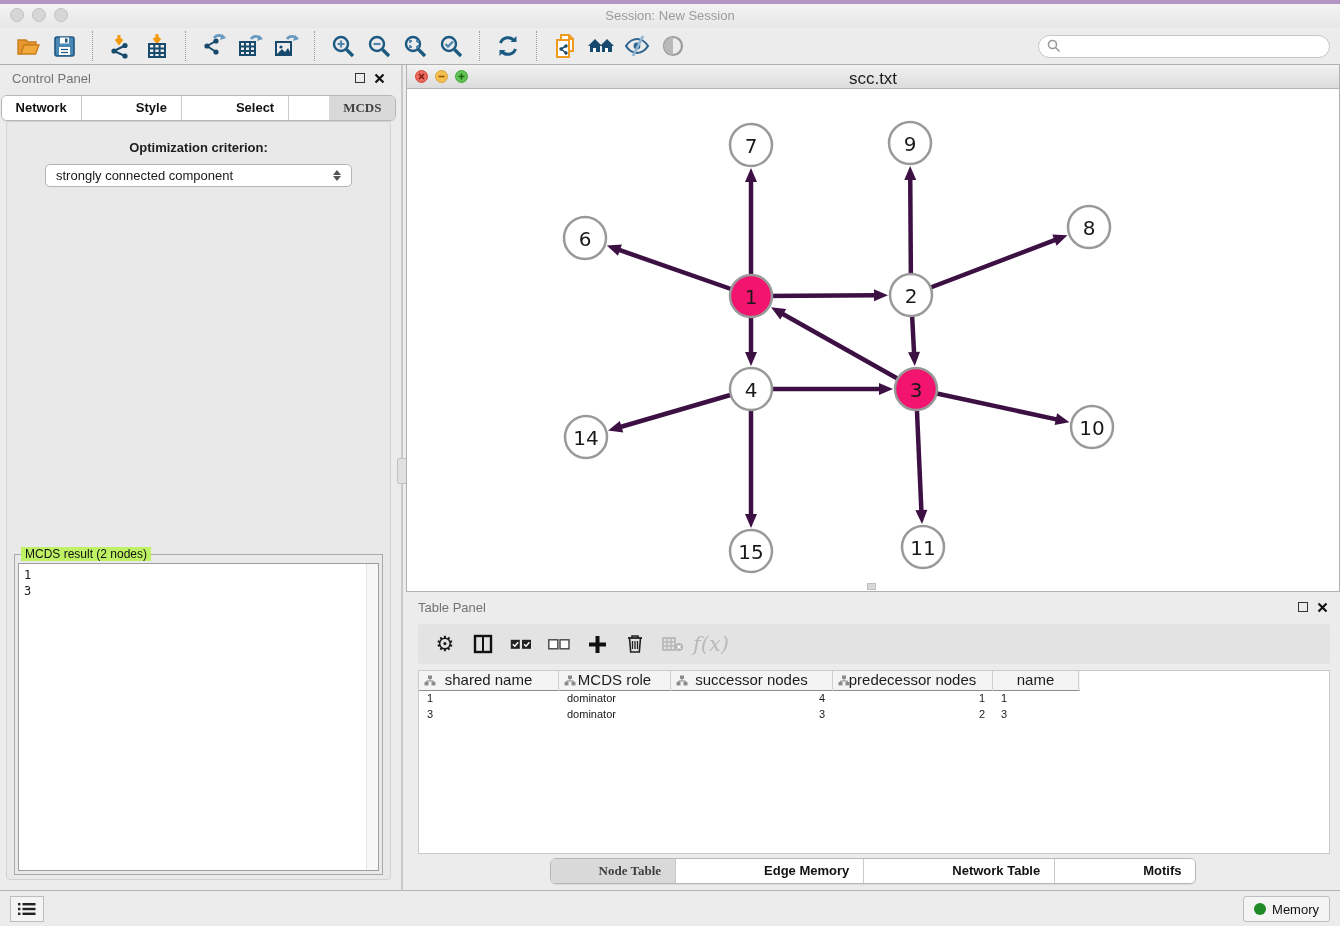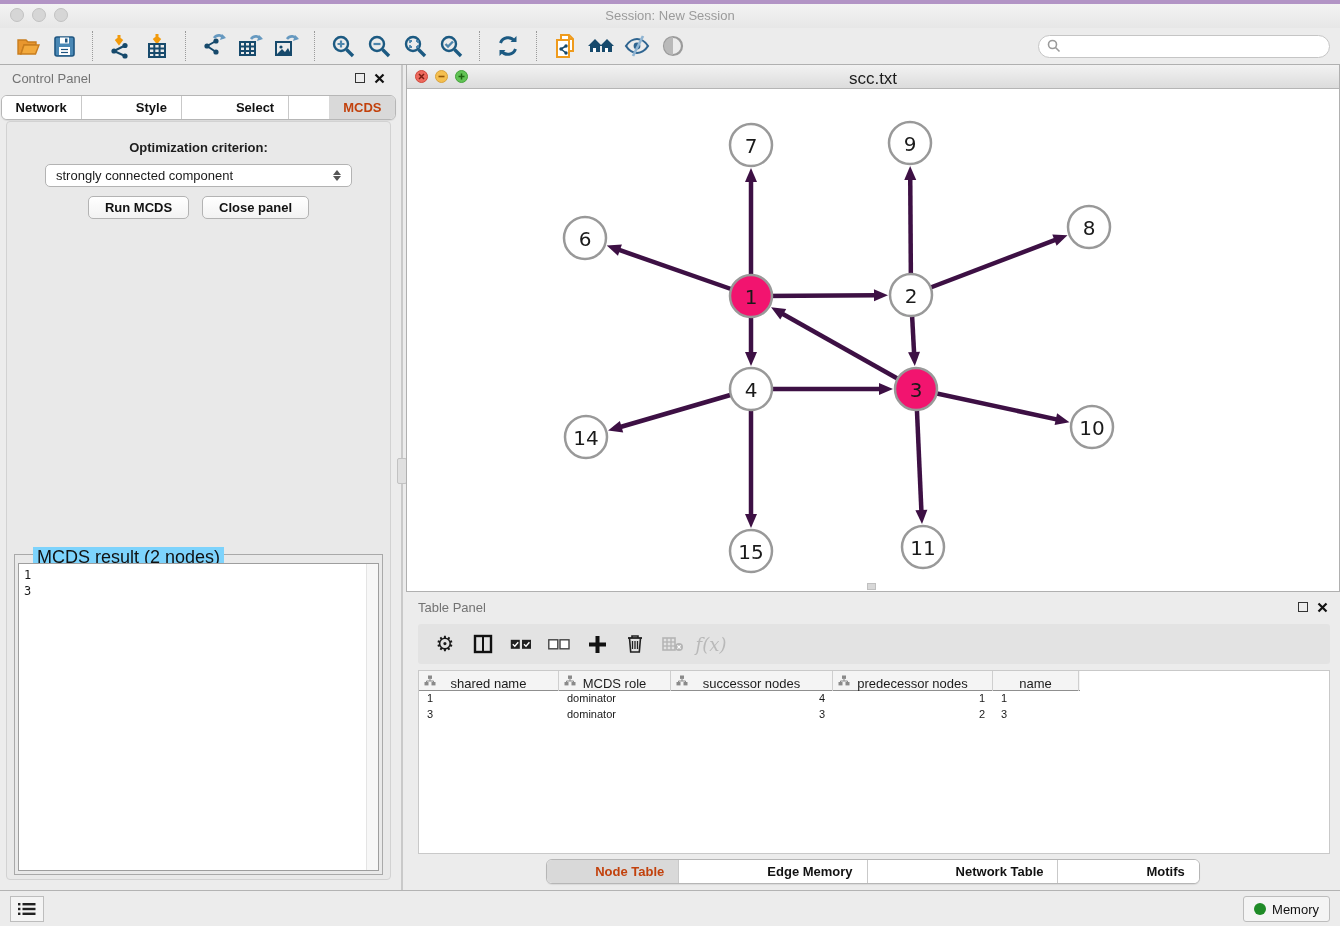--- a/index.html
+++ b/index.html
@@ -28,40 +28,40 @@
   
   #control-panel { position:absolute; left:0; top:65px; width:397px; height:823px; background:#ececec; }
   .panel-header { height:26px; display:flex; align-items:center; padding:0 12px; font-size:13px; color:#737373; }
   .panel-header .hdr-icons { margin-left:auto; display:flex; gap:9px; align-items:center; }
   .float-box { width:10px; height:10px; border:1.5px solid #333; }
   .seg-tabs { display:flex; border:1px solid #b6b6b6; border-radius:6px; overflow:hidden;
     background:#fff; box-shadow:0 1px 1px rgba(0,0,0,.08); font-size:13px;gap:40px; }
   .seg-tab { padding:4px 14px; border-right:1px solid #c9c9c9; background:#fff; color:#111;
     font-weight:bold; white-space:nowrap; cursor:default; }
   .seg-tab:last-child { border-right:none; }
-  .seg-tab.disabled-sel { background:#d9d9d9; color:#c2410c; }
+  .seg-tab.disabled-sel { background:#d9d9d9; color:#404040;font-family:Liberation Serif, serif; }
   #cp-tabs-row { display:flex; justify-content:center; margin-top:4px; }
   #cp-content { position:absolute; left:6px; right:6px; top:56px; bottom:8px;
     background:#e9e9e9; border:1px solid #d2d2d2; border-radius:4px; }
   #opt-label { text-align:center; margin-top:18px; font-size:13px; font-weight:bold; color:#1d1d1d; }
   #criterion-select { position:absolute; left:38px; right:38px; top:42px; height:23px;
     background:#fff; border:1px solid #b3b3b3; border-radius:5px; display:flex;
     align-items:center; padding:0 10px; font-size:13px; }
   .select-arrows { margin-left:auto; display:flex; flex-direction:column; gap:1px; }
   .select-arrows .tri-up { width:0; height:0; border-left:4px solid transparent;
     border-right:4px solid transparent; border-bottom:5px solid #555; }
   .select-arrows .tri-dn { width:0; height:0; border-left:4px solid transparent;
     border-right:4px solid transparent; border-top:5px solid #555; }
   .cp-buttons { position:absolute; top:74px; left:0; right:0; display:flex; justify-content:center; gap:13px; }
   .std-btn { background:linear-gradient(#ffffff,#f2f2f2); border:1px solid #b3b3b3; border-radius:5px;
     font-size:13px; font-weight:bold; padding:3px 16px; color:#111; cursor:default; }
   #mcds-group { position:absolute; left:7px; right:7px; top:432px; bottom:4px;
     border:1px solid #a9a9a9; }
-  #mcds-group-title { position:absolute; top:-8px; left:18px; background:#7dd3fc;
-    padding:0 4px; font-size:18px; color:#111; }
+  #mcds-group-title { position:absolute; top:-8px; left:6px; background:#bef264;
+    padding:0 4px; font-size:12px; color:#111; }
   #mcds-textarea { position:absolute; left:3px; right:3px; top:8px; bottom:3px; background:#fff;
     border:1px solid #9e9e9e; font-family:"DejaVu Sans Mono", monospace; font-size:12px;
     padding:3px 5px; line-height:16px; }
   #mcds-scroll { position:absolute; right:0; top:0; bottom:0; width:12px; background:#f7f7f7;
     border-left:1px solid #e4e4e4; }
 
   
   #v-splitter { position:absolute; left:401px; top:65px; width:2px; bottom:36px; background:#c9c9c9; }
   #v-grip { position:absolute; left:397px; top:458px; width:10px; height:26px; background:#e0e0e0;
     border:1px solid #c2c2c2; border-radius:2px; }
@@ -81,26 +81,26 @@
   #net-view { position:absolute; left:0; right:0; top:24px; bottom:0; background:#fff; overflow:hidden; }
   #net-grip { position:absolute; left:460px; bottom:1px; width:9px; height:7px;
     background:#d8d8d8; border:1px solid #c0c0c0; }
 
   
   #table-panel { position:absolute; left:406px; top:594px; right:0; bottom:36px; background:#ececec; }
   #tp-toolbar { position:absolute; left:12px; right:10px; top:30px; height:40px; background:#e3e3e3;
     border-radius:3px; display:flex; align-items:center; padding:0 10px; gap:4px; }
   .tp-btn { width:34px; height:32px; display:flex; align-items:center; justify-content:center; }
   .gear-glyph { font-family:"DejaVu Sans", sans-serif; font-size:21px; color:#1a1a1a; line-height:1; }
-  .fx-glyph { font-family:"DejaVu Serif", serif; font-style:italic; font-size:18px; color:#b9b9b9; }
+  .fx-glyph { font-family:"DejaVu Serif", serif; font-style:italic; font-size:21px; color:#b9b9b9; }
   #tp-table { position:absolute; left:12px; right:10px; top:76px; bottom:36px; background:#fff;
     border:1px solid #c9c9c9; overflow:hidden; }
   #tp-header { display:flex; height:20px; border-bottom:1px solid #8f8f8f; background:#f4f4f4; width:661px; }
-  .th { position:relative; display:flex; align-items:flex-end; justify-content:center;
-    font-size:13px; color:#1c1c1c; border-right:1px solid #cfcfcf; height:20px; }
+  .th { position:relative; display:flex; align-items:flex-start; justify-content:center;
+    font-size:15px; color:#1c1c1c; border-right:1px solid #cfcfcf; height:20px; }
   .th .tree-ico { position:absolute; left:5px; top:4px; }
   .tp-row { display:flex; height:16px; font-size:11px; }
   .td { padding:1px 8px; white-space:nowrap; overflow:hidden; }
   .td.right { text-align:right; }
   #tp-tabs-row { position:absolute; left:0; right:0; bottom:6px; display:flex; justify-content:center; }
   #tp-tabs-row .seg-tab { font-weight:bold;padding-left:48px; }
 
   
   #status-bar { position:absolute; left:0; right:0; bottom:0; height:36px; background:#ececec;
     border-top:1px solid #b3b3b3;text-align:right; }
@@ -294,24 +294,20 @@
     </div>
   </div>
   <div id="cp-content">
     <div id="opt-label">Optimization criterion:</div>
     <div id="criterion-select">
       <span>strongly connected component</span>
       <span class="select-arrows">
           <span class="tri-up"></span>
           <span class="tri-dn"></span>
         </span>
-    </div>
-    <div class="cp-buttons">
-      <button class="std-btn">Run MCDS</button>
-      <button class="std-btn">Close panel</button>
     </div>
     <div id="mcds-group">
       <div id="mcds-group-title">MCDS result (2 nodes)</div>
       <div id="mcds-textarea">
         <div>1</div>
         <div>3</div>
         <div id="mcds-scroll"></div>
       </div>
     </div>
   </div>

